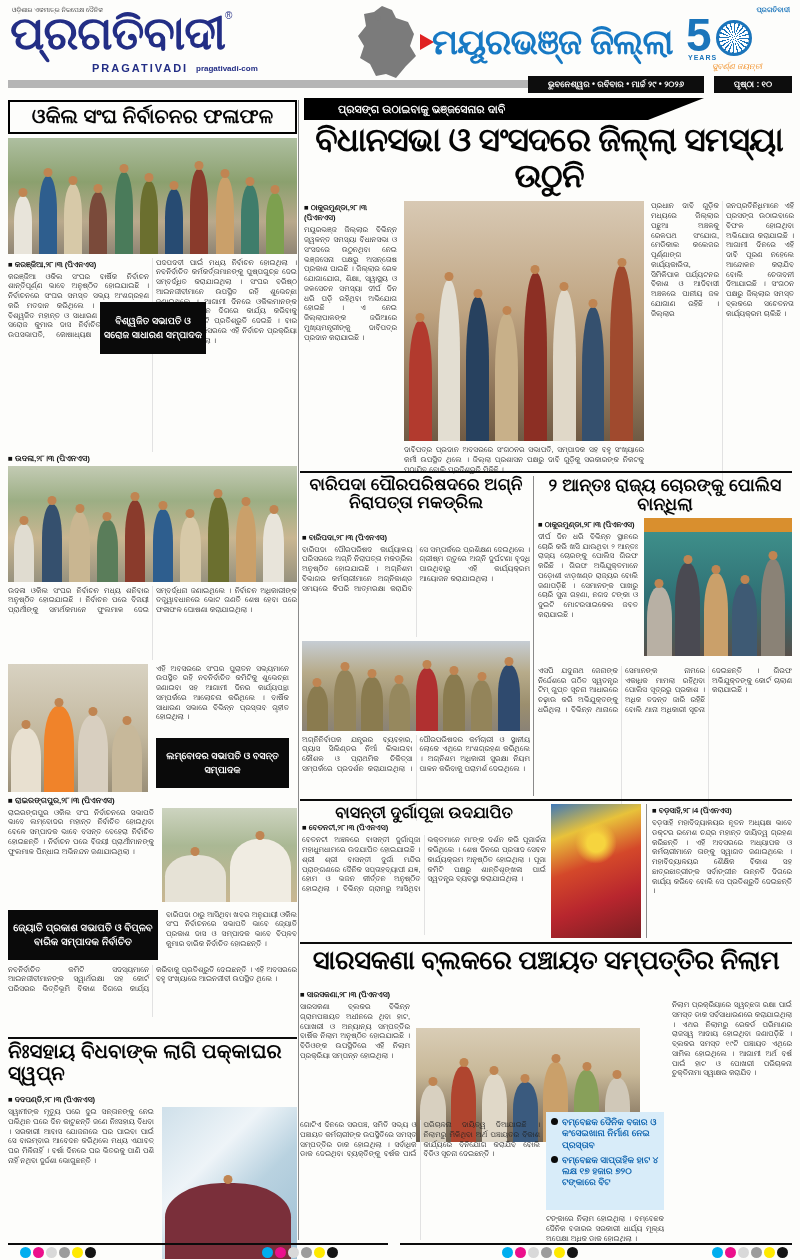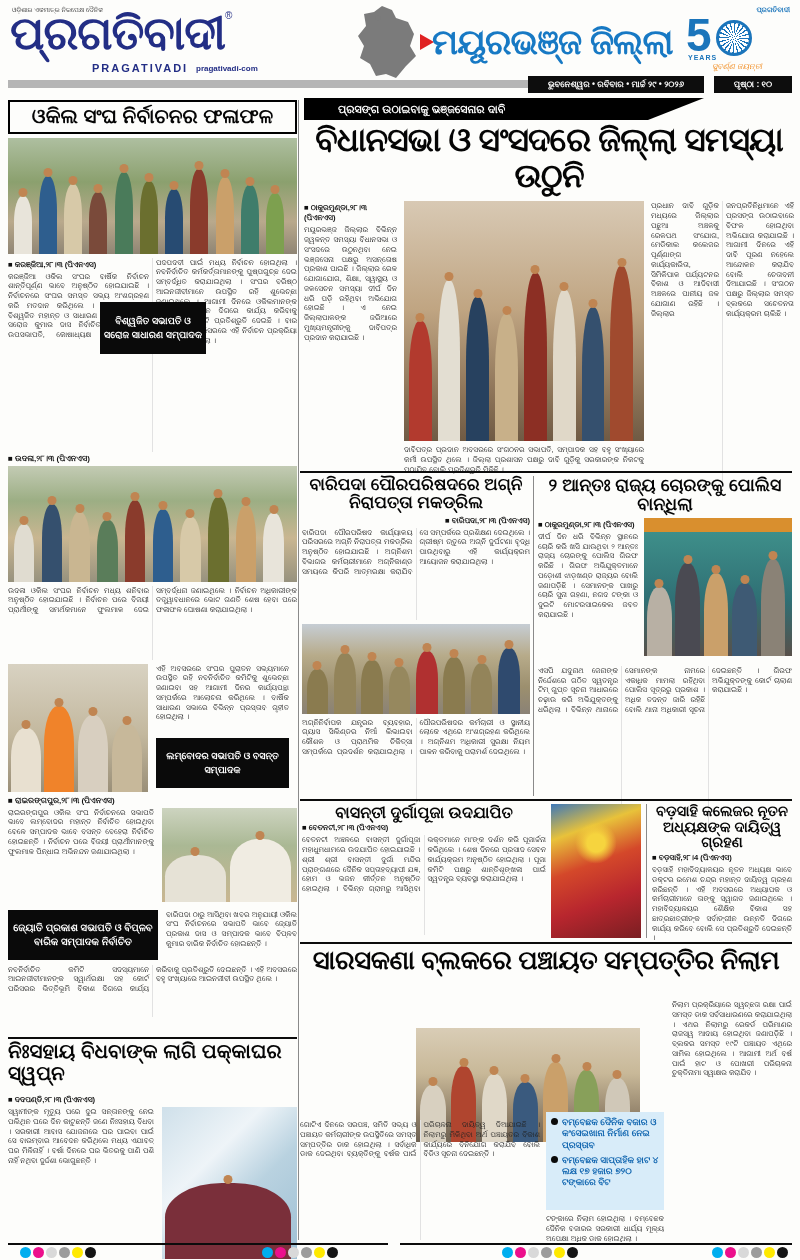--- a/index.html
+++ b/index.html
@@ -147,21 +147,21 @@
         <div class="btx" style="margin-top:4px;height:36px;">ଦାବିପତ୍ର ପ୍ରଦାନ ଅବସରରେ ସଂଗଠନର ସଭାପତି, ସମ୍ପାଦକ ସହ ବହୁ ସଂଖ୍ୟାରେ କର୍ମୀ ଉପସ୍ଥିତ ଥିଲେ । ଜିଲ୍ଲା ପ୍ରଶାସନ ପକ୍ଷରୁ ଦାବି ଗୁଡ଼ିକୁ ସରକାରଙ୍କ ନିକଟକୁ ପଠାଯିବ ବୋଲି ପ୍ରତିଶ୍ରୁତି ମିଳିଛି ।</div>
       </div>
       <div class="btx cols2" style="width:143px;height:282px;">ପ୍ରଧାନ ଦାବି ଗୁଡ଼ିକ ମଧ୍ୟରେ ଜିଲ୍ଲାର ପଛୁଆ ଅଞ୍ଚଳକୁ ରେଳପଥ ସଂଯୋଗ, ମେଡିକାଲ କଲେଜର ପୂର୍ଣ୍ଣାଙ୍ଗ କାର୍ଯ୍ୟକାରିତା, ସିମିଳିପାଳ ପର୍ଯ୍ୟଟନର ବିକାଶ ଓ ଆଦିବାସୀ ଅଞ୍ଚଳରେ ପାନୀୟ ଜଳ ଯୋଗାଣ ରହିଛି । ଜିଲ୍ଲାର ଜନପ୍ରତିନିଧିମାନେ ଏହି ପ୍ରସଙ୍ଗ ଉଠାଇବାରେ ବିଫଳ ହୋଇଥିବା ଅଭିଯୋଗ କରାଯାଇଛି । ଆଗାମୀ ଦିନରେ ଏହି ଦାବି ପୂରଣ ନହେଲେ ଆନ୍ଦୋଳନ କରାଯିବ ବୋଲି ଚେତାବନୀ ଦିଆଯାଇଛି । ସଂଗଠନ ପକ୍ଷରୁ ଜିଲ୍ଲାର ସମସ୍ତ ବ୍ଲକରେ ସଚେତନତା କାର୍ଯ୍ୟକ୍ରମ ଚାଲିଛି ।</div>
     </div>
   </div>
 
   <div class="hr" style="left:300px;top:471px;width:492px;"></div>
 
   <div class="abs" style="left:302px;top:476px;width:228px;height:320px;">
     <div class="hl center" style="font-size:17px;">ବାରିପଦା ପୌରପରିଷଦରେ ଅଗ୍ନି ନିରାପତ୍ତା ମକଡ୍ରିଲ</div>
-    <div class="byline" style="margin-top:3px;text-align:right;">■ ବାରିପଦା,୨୮।୩ (ପିଏନଏସ)</div>
+    <div class="byline" style="margin-top:20px;">■ ବାରିପଦା,୨୮।୩ (ପିଏନଏସ)</div>
     <div class="btx cols2" style="height:92px;">ବାରିପଦା ପୌରପରିଷଦ କାର୍ଯ୍ୟାଳୟ ପରିସରରେ ଅଗ୍ନି ନିରାପତ୍ତା ମକଡ୍ରିଲ ଅନୁଷ୍ଠିତ ହୋଇଯାଇଛି । ଅଗ୍ନିଶମ ବିଭାଗର କର୍ମଚାରୀମାନେ ଅଗ୍ନିକାଣ୍ଡ ସମୟରେ କିପରି ଆତ୍ମରକ୍ଷା କରାଯିବ ସେ ସମ୍ପର୍କରେ ପ୍ରଶିକ୍ଷଣ ଦେଇଥିଲେ । ଗ୍ରୀଷ୍ମ ଋତୁରେ ଅଗ୍ନି ଦୁର୍ଘଟଣା ବୃଦ୍ଧି ପାଉଥିବାରୁ ଏହି କାର୍ଯ୍ୟକ୍ରମ ଆୟୋଜନ କରାଯାଇଥିଲା ।</div>
     <div class="photo" style="margin-top:4px;height:90px;background:linear-gradient(#c6cdd4 0%,#b7ab8a 35%,#9c8f6e 70%,#8a8276 100%);">
         <span class="fig" style="background: rgb(138, 123, 79); left: 2%; width: 9.5%; height: 50%;"></span>
         <span class="fig" style="background: rgb(147, 132, 90); left: 14%; width: 9.5%; height: 67%;"></span>
         <span class="fig" style="background: rgb(138, 123, 79); left: 26%; width: 9.5%; height: 60%;"></span>
         <span class="fig" style="background: rgb(150, 136, 94); left: 38%; width: 9.5%; height: 53%;"></span>
         <span class="fig" style="background: rgb(176, 48, 48); left: 50%; width: 9.5%; height: 70%;"></span>
         <span class="fig" style="background: rgb(138, 123, 79); left: 62%; width: 9.5%; height: 63%;"></span>
         <span class="fig" style="background: rgb(147, 132, 90); left: 74%; width: 9.5%; height: 56%;"></span>
         <span class="fig" style="background: rgb(47, 74, 110); left: 86%; width: 9.5%; height: 73%;"></span>
@@ -195,29 +195,32 @@
     <div class="hl center" style="font-size:16px;">ବାସନ୍ତୀ ଦୁର୍ଗାପୂଜା ଉଦଯାପିତ</div>
     <div class="byline">■ ବେତନଟୀ,୨୮।୩ (ପିଏନଏସ)</div>
     <div class="btx cols2" style="height:100px;">ବେତନଟୀ ଅଞ୍ଚଳରେ ବାସନ୍ତୀ ଦୁର୍ଗାପୂଜା ମହାଧୁମଧାମରେ ଉଦଯାପିତ ହୋଇଯାଇଛି । ଶ୍ରୀ ଶ୍ରୀ ବାସନ୍ତୀ ଦୁର୍ଗା ମନ୍ଦିର ପ୍ରାଙ୍ଗଣରେ ଦୈନିକ ସପ୍ତାହବ୍ୟାପୀ ଯଜ୍ଞ, ହୋମ ଓ ଭଜନ କୀର୍ତ୍ତନ ଅନୁଷ୍ଠିତ ହୋଇଥିଲା । ବିଭିନ୍ନ ଗ୍ରାମରୁ ଆସିଥିବା ଭକ୍ତମାନେ ମା'ଙ୍କ ଦର୍ଶନ କରି ପୂଜାର୍ଚ୍ଚନା କରିଥିଲେ । ଶେଷ ଦିନରେ ପ୍ରସାଦ ସେବନ କାର୍ଯ୍ୟକ୍ରମ ଅନୁଷ୍ଠିତ ହୋଇଥିଲା । ପୂଜା କମିଟି ପକ୍ଷରୁ ଶାନ୍ତିଶୃଙ୍ଖଳା ପାଇଁ ସ୍ୱତନ୍ତ୍ର ବ୍ୟବସ୍ଥା କରାଯାଇଥିଲା ।</div>
   </div>
   <div class="abs photo" style="left:551px;top:804px;width:90px;height:134px;background:linear-gradient(160deg,#3e78b8 0%,#e8c23a 22%,#d4482a 45%,#b8262e 70%,#7a1e22 100%);">
     <div class="abs" style="left:24px;top:18px;width:42px;height:42px;border-radius:50%;background:radial-gradient(#f6d43e 30%,rgba(246,212,62,0) 70%);"></div>
   </div>
   <div class="vr" style="left:646px;top:804px;height:134px;"></div>
 
   <div class="abs" style="left:652px;top:804px;width:140px;height:136px;">
-    <div class="hl center" style="font-size:14.5px;">ବଡ଼ସାହି କଲେଜର ନୂତନ ଅଧ୍ୟକ୍ଷଙ୍କ ଦାୟିତ୍ୱ ଗ୍ରହଣ</div>
     <div class="byline">■ ବଡ଼ସାହି,୨୮।4 (ପିଏନଏସ)</div>
     <div class="btx" style="height:76px;">ବଡ଼ସାହି ମହାବିଦ୍ୟାଳୟର ନୂତନ ଅଧ୍ୟକ୍ଷ ଭାବେ ଡକ୍ଟର ରମେଶ ଚନ୍ଦ୍ର ମହାନ୍ତ ଦାୟିତ୍ୱ ଗ୍ରହଣ କରିଛନ୍ତି । ଏହି ଅବସରରେ ଅଧ୍ୟାପକ ଓ କର୍ମଚାରୀମାନେ ତାଙ୍କୁ ସ୍ୱାଗତ ଜଣାଇଥିଲେ । ମହାବିଦ୍ୟାଳୟର ଶୈକ୍ଷିକ ବିକାଶ ସହ ଛାତ୍ରଛାତ୍ରୀଙ୍କ ସର୍ବାଙ୍ଗୀନ ଉନ୍ନତି ଦିଗରେ କାର୍ଯ୍ୟ କରିବେ ବୋଲି ସେ ପ୍ରତିଶ୍ରୁତି ଦେଇଛନ୍ତି ।</div>
   </div>
 
   <div class="hr" style="left:300px;top:942px;width:492px;"></div>
 
   <div class="abs" style="left:300px;top:946px;width:492px;height:296px;">
     <div class="hl center" style="font-size:26px;letter-spacing:-0.5px;">ସାରସକଣା ବ୍ଲକରେ ପଞ୍ଚାୟତ ସମ୍ପତ୍ତିର ନିଲାମ</div>
+    <div class="abs" style="left:0;top:42px;width:110px;">
+      <div class="byline">■ ସାରସକଣା,୨୮।୩ (ପିଏନଏସ)</div>
+      <div class="btx" style="height:112px;">ସାରସକଣା ବ୍ଲକର ବିଭିନ୍ନ ଗ୍ରାମପଞ୍ଚାୟତ ଅଧୀନରେ ଥିବା ହାଟ, ପୋଖରୀ ଓ ଅନ୍ୟାନ୍ୟ ସମ୍ପତ୍ତିର ବାର୍ଷିକ ନିଲାମ ଅନୁଷ୍ଠିତ ହୋଇଯାଇଛି । ବିଡିଓଙ୍କ ଉପସ୍ଥିତିରେ ଏହି ନିଲାମ ପ୍ରକ୍ରିୟା ସମ୍ପନ୍ନ ହୋଇଥିଲା ।</div>
+    </div>
     <div class="abs photo" style="left:116px;top:54px;width:224px;height:114px;background:linear-gradient(#d9cdb6 0%,#c8b898 40%,#8f7f68 78%,#6e6152 100%);">
         <span class="fig" style="background: rgb(216, 208, 192); left: 2%; width: 11.2143%; height: 50%;"></span>
         <span class="fig" style="background: rgb(176, 69, 47); left: 15.7143%; width: 11.2143%; height: 67%;"></span>
         <span class="fig" style="background: rgb(224, 216, 200); left: 29.4286%; width: 11.2143%; height: 60%;"></span>
         <span class="fig" style="background: rgb(58, 90, 126); left: 43.1429%; width: 11.2143%; height: 53%;"></span>
         <span class="fig" style="background: rgb(202, 160, 106); left: 56.8571%; width: 11.2143%; height: 70%;"></span>
         <span class="fig" style="background: rgb(136, 160, 90); left: 70.5714%; width: 11.2143%; height: 63%;"></span>
         <span class="fig" style="background: rgb(208, 200, 184); left: 84.2857%; width: 11.2143%; height: 56%;"></span>
       </div>
     <div class="abs btx cols2" style="left:0;top:174px;width:240px;height:120px;">ଗୋଟିଏ ଦିନରେ ସରପଞ୍ଚ, ସମିତି ସଭ୍ୟ ଓ ପଞ୍ଚାୟତ କର୍ମଚାରୀଙ୍କ ଉପସ୍ଥିତିରେ ସମସ୍ତ ସମ୍ପତ୍ତିର ଡାକ ହୋଇଥିଲା । ସର୍ବାଧିକ ଡାକ ଦେଇଥିବା ବ୍ୟକ୍ତିଙ୍କୁ ବର୍ଷକ ପାଇଁ ପରିଚାଳନା ଦାୟିତ୍ୱ ଦିଆଯାଇଛି । ନିଲାମରୁ ମିଳିଥିବା ଅର୍ଥ ପଞ୍ଚାୟତର ବିକାଶ କାର୍ଯ୍ୟରେ ବିନିଯୋଗ କରାଯିବ ବୋଲି ବିଡିଓ ସୂଚନା ଦେଇଛନ୍ତି ।</div>

